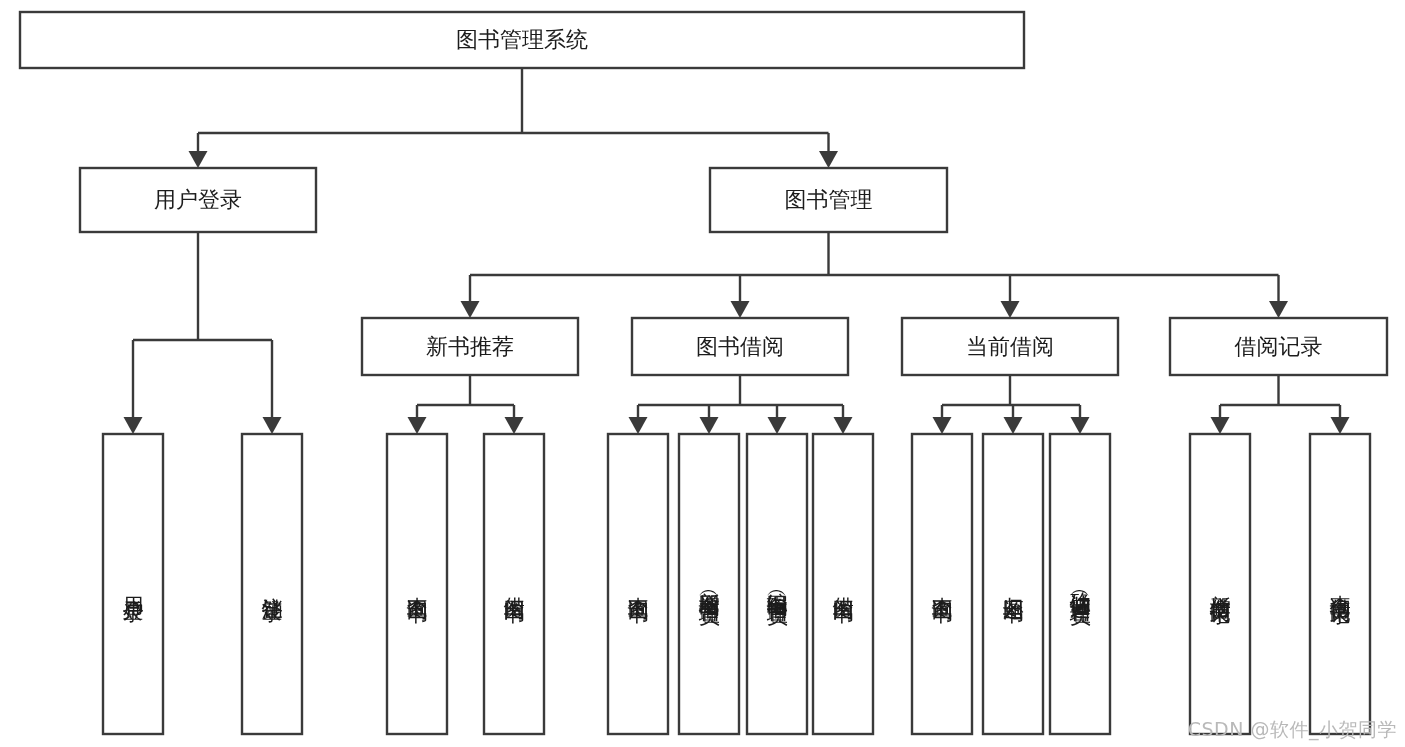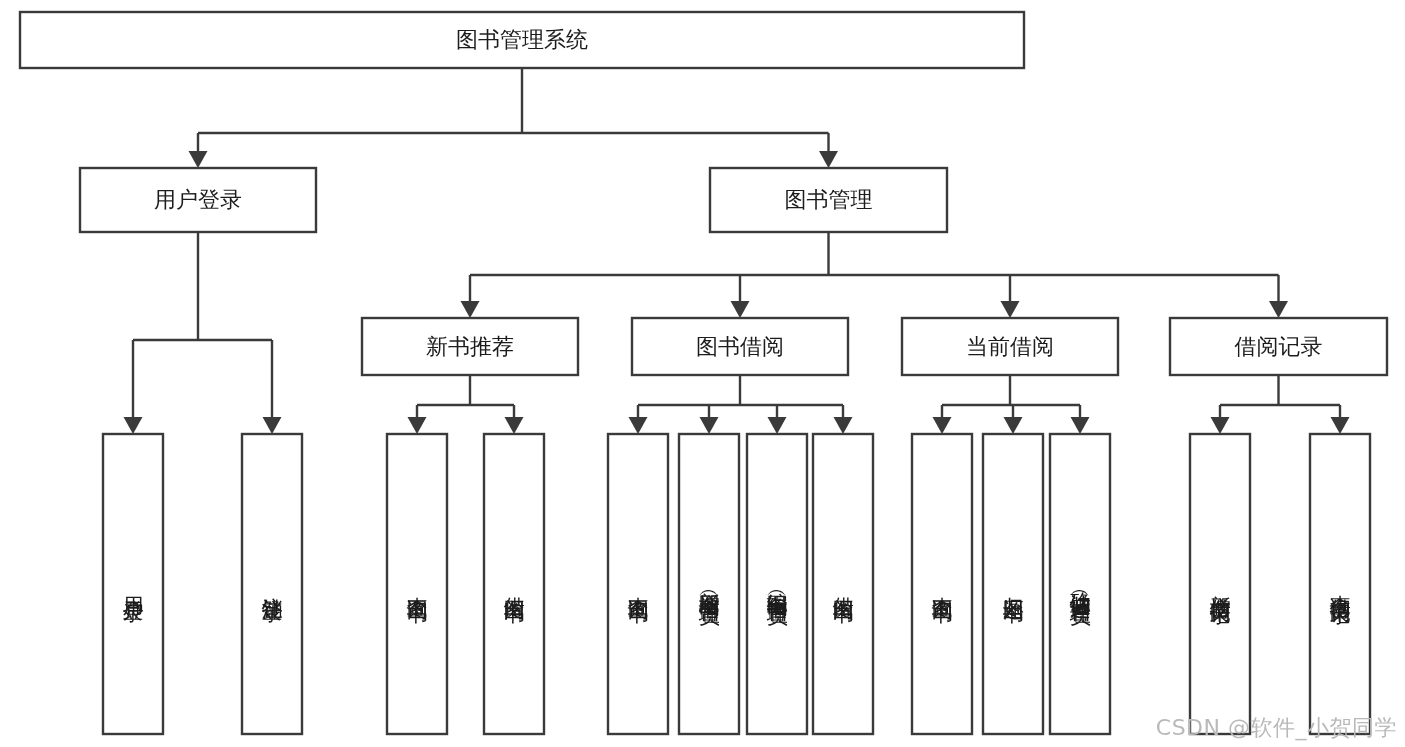--- a/index.html
+++ b/index.html
@@ -61,21 +61,21 @@
     color: #1c1c1c;
     white-space: nowrap;
     text-align: center;
     pointer-events: none;
   }
   .watermark {
     position: absolute;
     right: 8px;
     bottom: 4px;
     font-family: "DejaVu Sans", "Liberation Sans", sans-serif;
-    font-size: 22px;
+    font-size: 19px;
     color: #b9b9b9;
     letter-spacing: 0.5px;
     white-space: nowrap;
   }
 </style>
 </head>
 <body>
 
 <div id="diagram-root">
 

